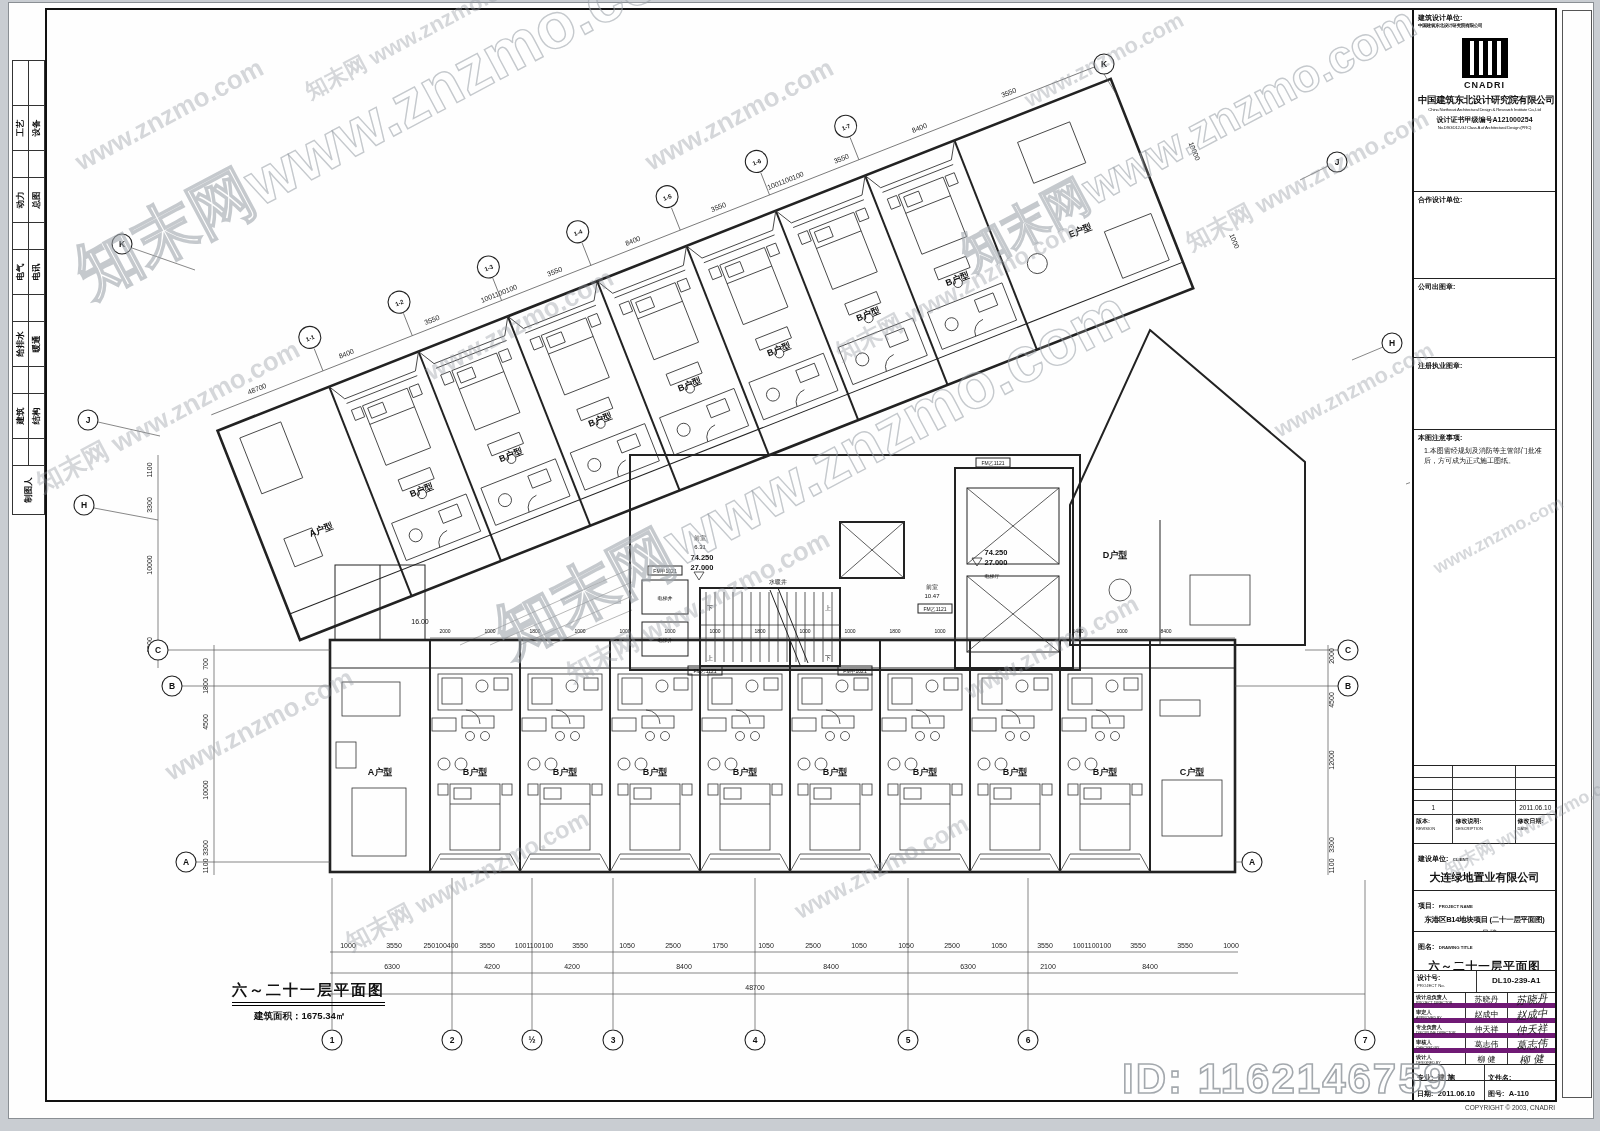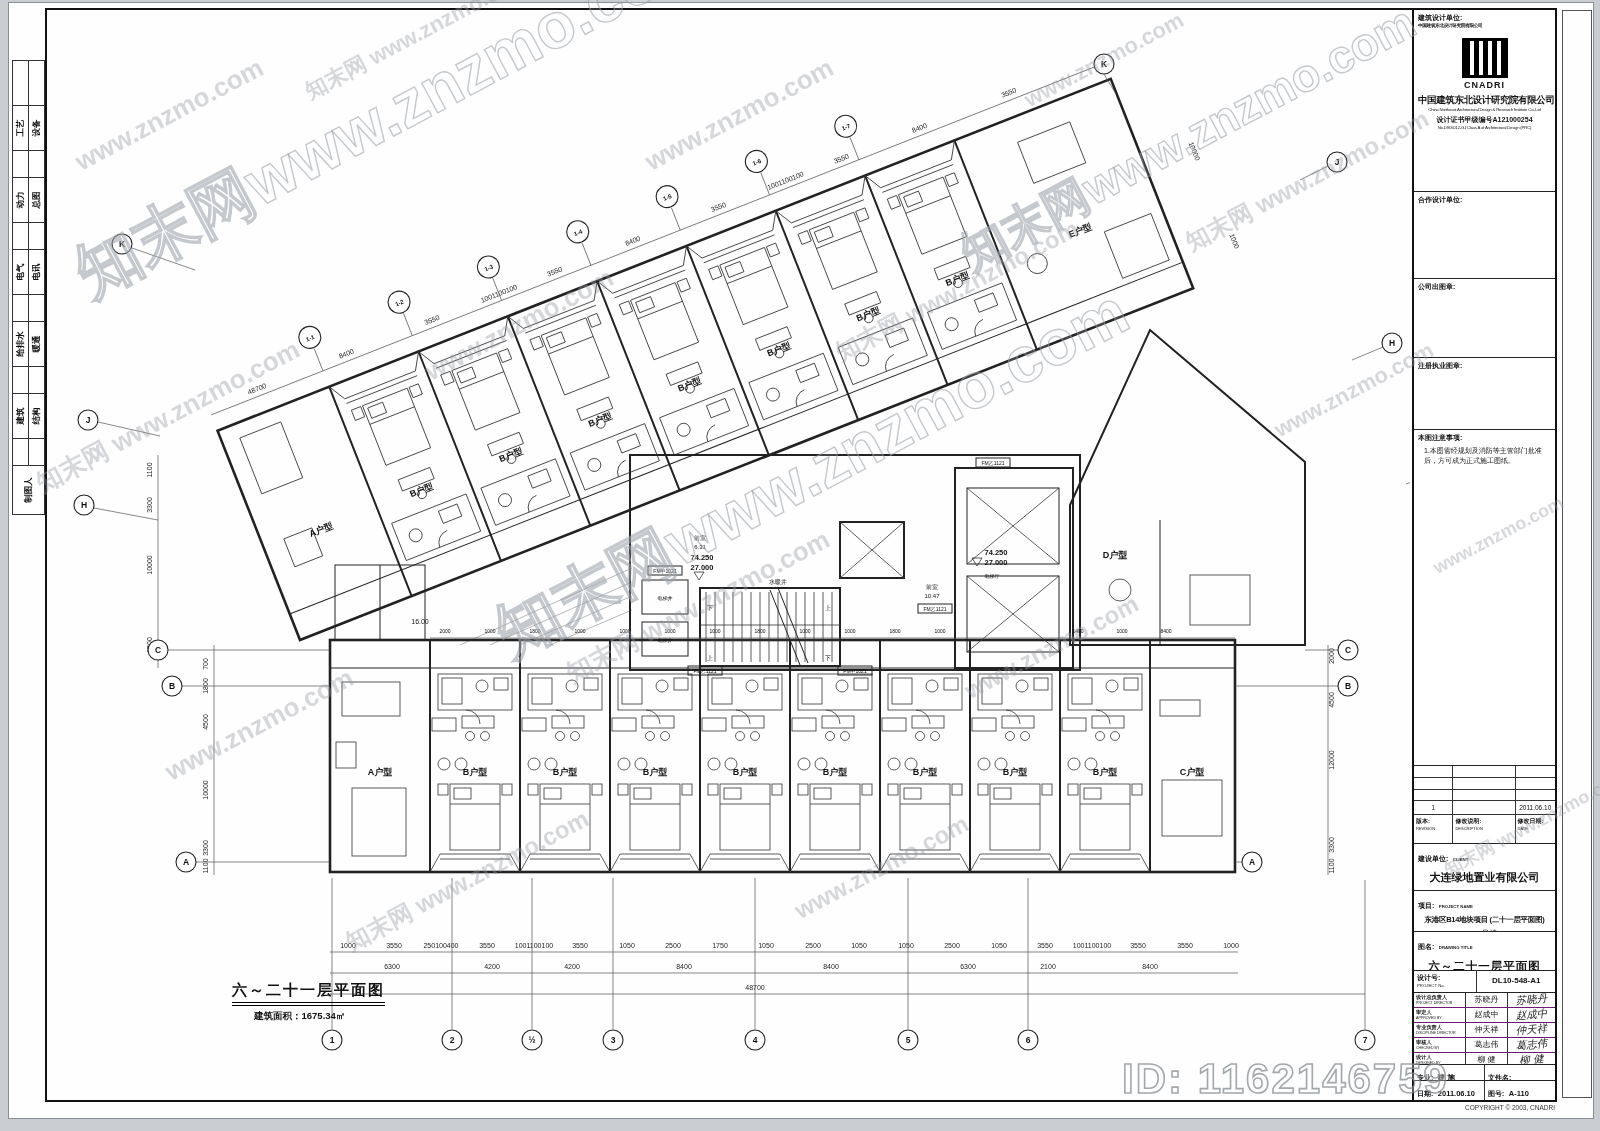--- a/index.html
+++ b/index.html
@@ -47,21 +47,21 @@
   .rv-h-cn{font-size:6px;font-weight:bold;text-align:left;padding:2px 0 0 2px}
   .rv-h-en{font-size:4px;text-align:left;padding-left:2px}
   .bigcell{text-align:center;font-weight:bold}
   .client{font-size:11px;margin-top:5px}
   .proj{font-size:7.5px;margin-top:3px;white-space:nowrap;letter-spacing:-0.3px}
   .bldg{font-size:8px;margin-top:3px;font-weight:normal}
   .dtitle{font-size:11.5px;margin-top:6px;letter-spacing:1px}
   .rowflex{display:flex;padding:0}
   .kcell{border-right:1px solid #333;box-sizing:border-box;padding:2px 3px}
   .vcell2{flex:1;text-align:center;font-weight:bold;font-size:8px;padding-top:5px}
-  .sgrow{display:flex;border-bottom:1px solid #701a75;height:15px;box-sizing:border-box}
+  .sgrow{display:flex;border-bottom:5px solid #701a75;height:15px;box-sizing:border-box}
   .sgrow:last-child{border-bottom:none}
   .sg-role{width:52px;border-right:1px solid #333;box-sizing:border-box;padding:1px 2px}
   .sg-role .r1{font-size:5.2px;font-weight:bold}
   .sg-role .r2{font-size:3.6px}
   .sg-name{width:42px;border-right:1px solid #333;box-sizing:border-box;text-align:center;font-size:8px;line-height:14px}
   .sg-sig{flex:1;text-align:center;font-family:"DejaVu Serif",serif;font-style:italic;
           font-size:10.5px;line-height:13px;transform:rotate(-5deg);color:#1a1a1a}
   .foot2{display:flex;padding:0}
   .fcell{flex:1;border-right:1px solid #333;box-sizing:border-box;padding:1px 3px}
   .fcell:last-child{border-right:none}
@@ -600,21 +600,21 @@
     </div>
     <div class="sec bigcell" style="height:41px">
       <div style="text-align:left"><span class="lab">图名:</span> <span class="lab-en">DRAWING TITLE</span></div>
       <div class="dtitle">六～二十一层平面图</div>
     </div>
     <div class="sec rowflex" style="height:22px;padding:0">
       <div class="kcell" style="width:45%">
         <div class="lab">设计号:</div>
         <div class="lab-en">PROJECT No.</div>
       </div>
-      <div class="vcell2">DL10-548-A1</div>
+      <div class="vcell2">DL10-239-A1</div>
     </div>
     <div class="sec" style="height:75px;padding:0">
       <div class="sgrow">
         <div class="sg-role">
             <div class="r1">设计总负责人</div>
             <div class="r2">PROJECT DIRECTOR</div>
           </div>
         <div class="sg-name">苏晓丹</div>
         <div class="sg-sig">苏晓丹</div>
       </div>

